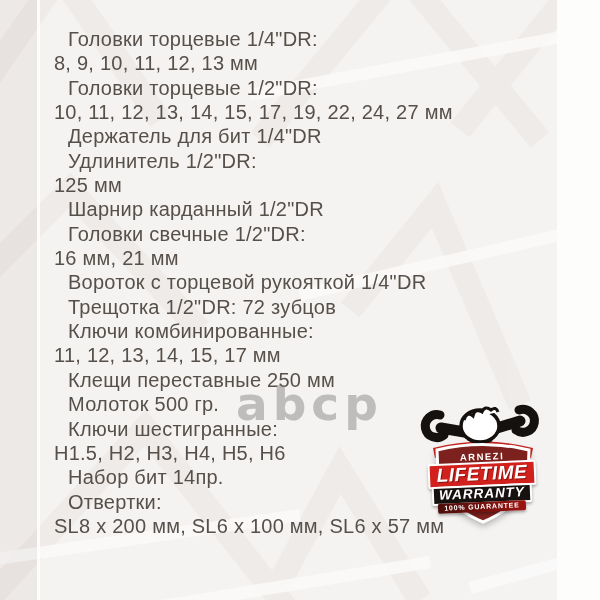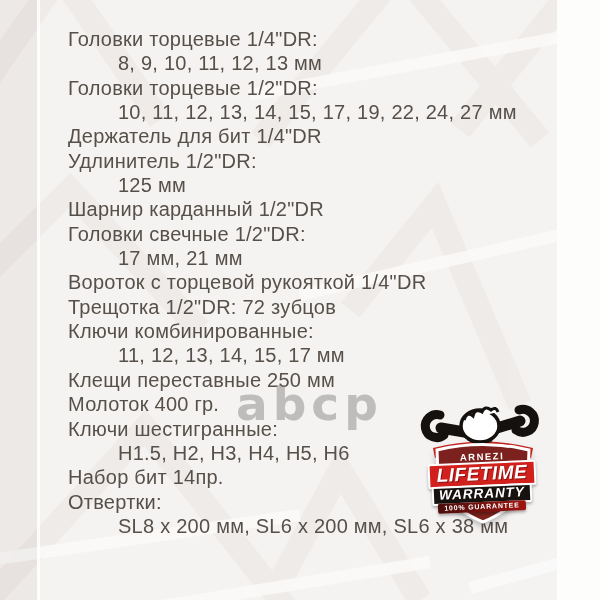--- a/index.html
+++ b/index.html
@@ -13,21 +13,21 @@
   
   .left-strip{position:absolute;left:0;top:0;bottom:0;width:37px;background:rgba(188,180,172,.14);z-index:2;}
   .left-strip-edge{position:absolute;left:37px;top:0;bottom:0;width:3px;background:rgba(255,255,255,.85);z-index:2;}
   .right-strip{position:absolute;right:0;top:0;bottom:0;width:43px;background:#fdfdfc;z-index:2;}
   
   .spec-list{position:absolute;left:0;top:27px;width:100%;z-index:3;}
   .ln{
     padding-left:68px;height:24.35px;line-height:24.35px;white-space:nowrap;
     font-size:20px;letter-spacing:.25px;color:#57504a;
   }
-  .ln.ind{padding-left:118px;}
+  .ln.ind{padding-left:54px;}
   
   .watermark{
     position:absolute;left:236px;top:376px;z-index:4;
     font-family:"DejaVu Sans",sans-serif;font-weight:bold;font-size:47px;
     letter-spacing:5px;color:rgba(136,136,136,.5);
   }
   
   .badge{position:absolute;left:416px;top:398px;width:128px;height:132px;z-index:5;}
   .badge svg{position:absolute;left:0;top:0;overflow:visible;}
   .badge-brand{
@@ -85,32 +85,32 @@
   <div class="spec-list">
     <div class="ln">Головки торцевые 1/4"DR:</div>
     <div class="ln ind">8, 9, 10, 11, 12, 13 мм</div>
     <div class="ln">Головки торцевые 1/2"DR:</div>
     <div class="ln ind">10, 11, 12, 13, 14, 15, 17, 19, 22, 24, 27 мм</div>
     <div class="ln">Держатель для бит 1/4"DR</div>
     <div class="ln">Удлинитель 1/2"DR:</div>
     <div class="ln ind">125 мм</div>
     <div class="ln">Шарнир карданный 1/2"DR</div>
     <div class="ln">Головки свечные 1/2"DR:</div>
-    <div class="ln ind">17 мм, 21 мм</div>
+    <div class="ln ind">16 мм, 21 мм</div>
     <div class="ln">Вороток с торцевой рукояткой 1/4"DR</div>
     <div class="ln">Трещотка 1/2"DR: 72 зубцов</div>
     <div class="ln">Ключи комбинированные:</div>
     <div class="ln ind">11, 12, 13, 14, 15, 17 мм</div>
     <div class="ln">Клещи переставные 250 мм</div>
-    <div class="ln">Молоток 400 гр.</div>
+    <div class="ln">Молоток 500 гр.</div>
     <div class="ln">Ключи шестигранные:</div>
     <div class="ln ind">H1.5, H2, H3, H4, H5, H6</div>
     <div class="ln">Набор бит 14пр.</div>
     <div class="ln">Отвертки:</div>
-    <div class="ln ind">SL8 x 200 мм, SL6 x 200 мм, SL6 x 38 мм</div>
+    <div class="ln ind">SL8 x 200 мм, SL6 x 100 мм, SL6 x 57 мм</div>
   </div>
 
   <div class="watermark">abcp</div>
 
   <div class="badge">
     <svg width="128" height="132" viewBox="0 0 128 132">
 
       <g stroke="#14110e" fill="none" stroke-linecap="round">
         <path d="M24 17 A11.5 11.5 0 1 0 28 37" stroke-width="9"></path>
         <line x1="25" y1="30" x2="60" y2="36" stroke-width="11"></line>

